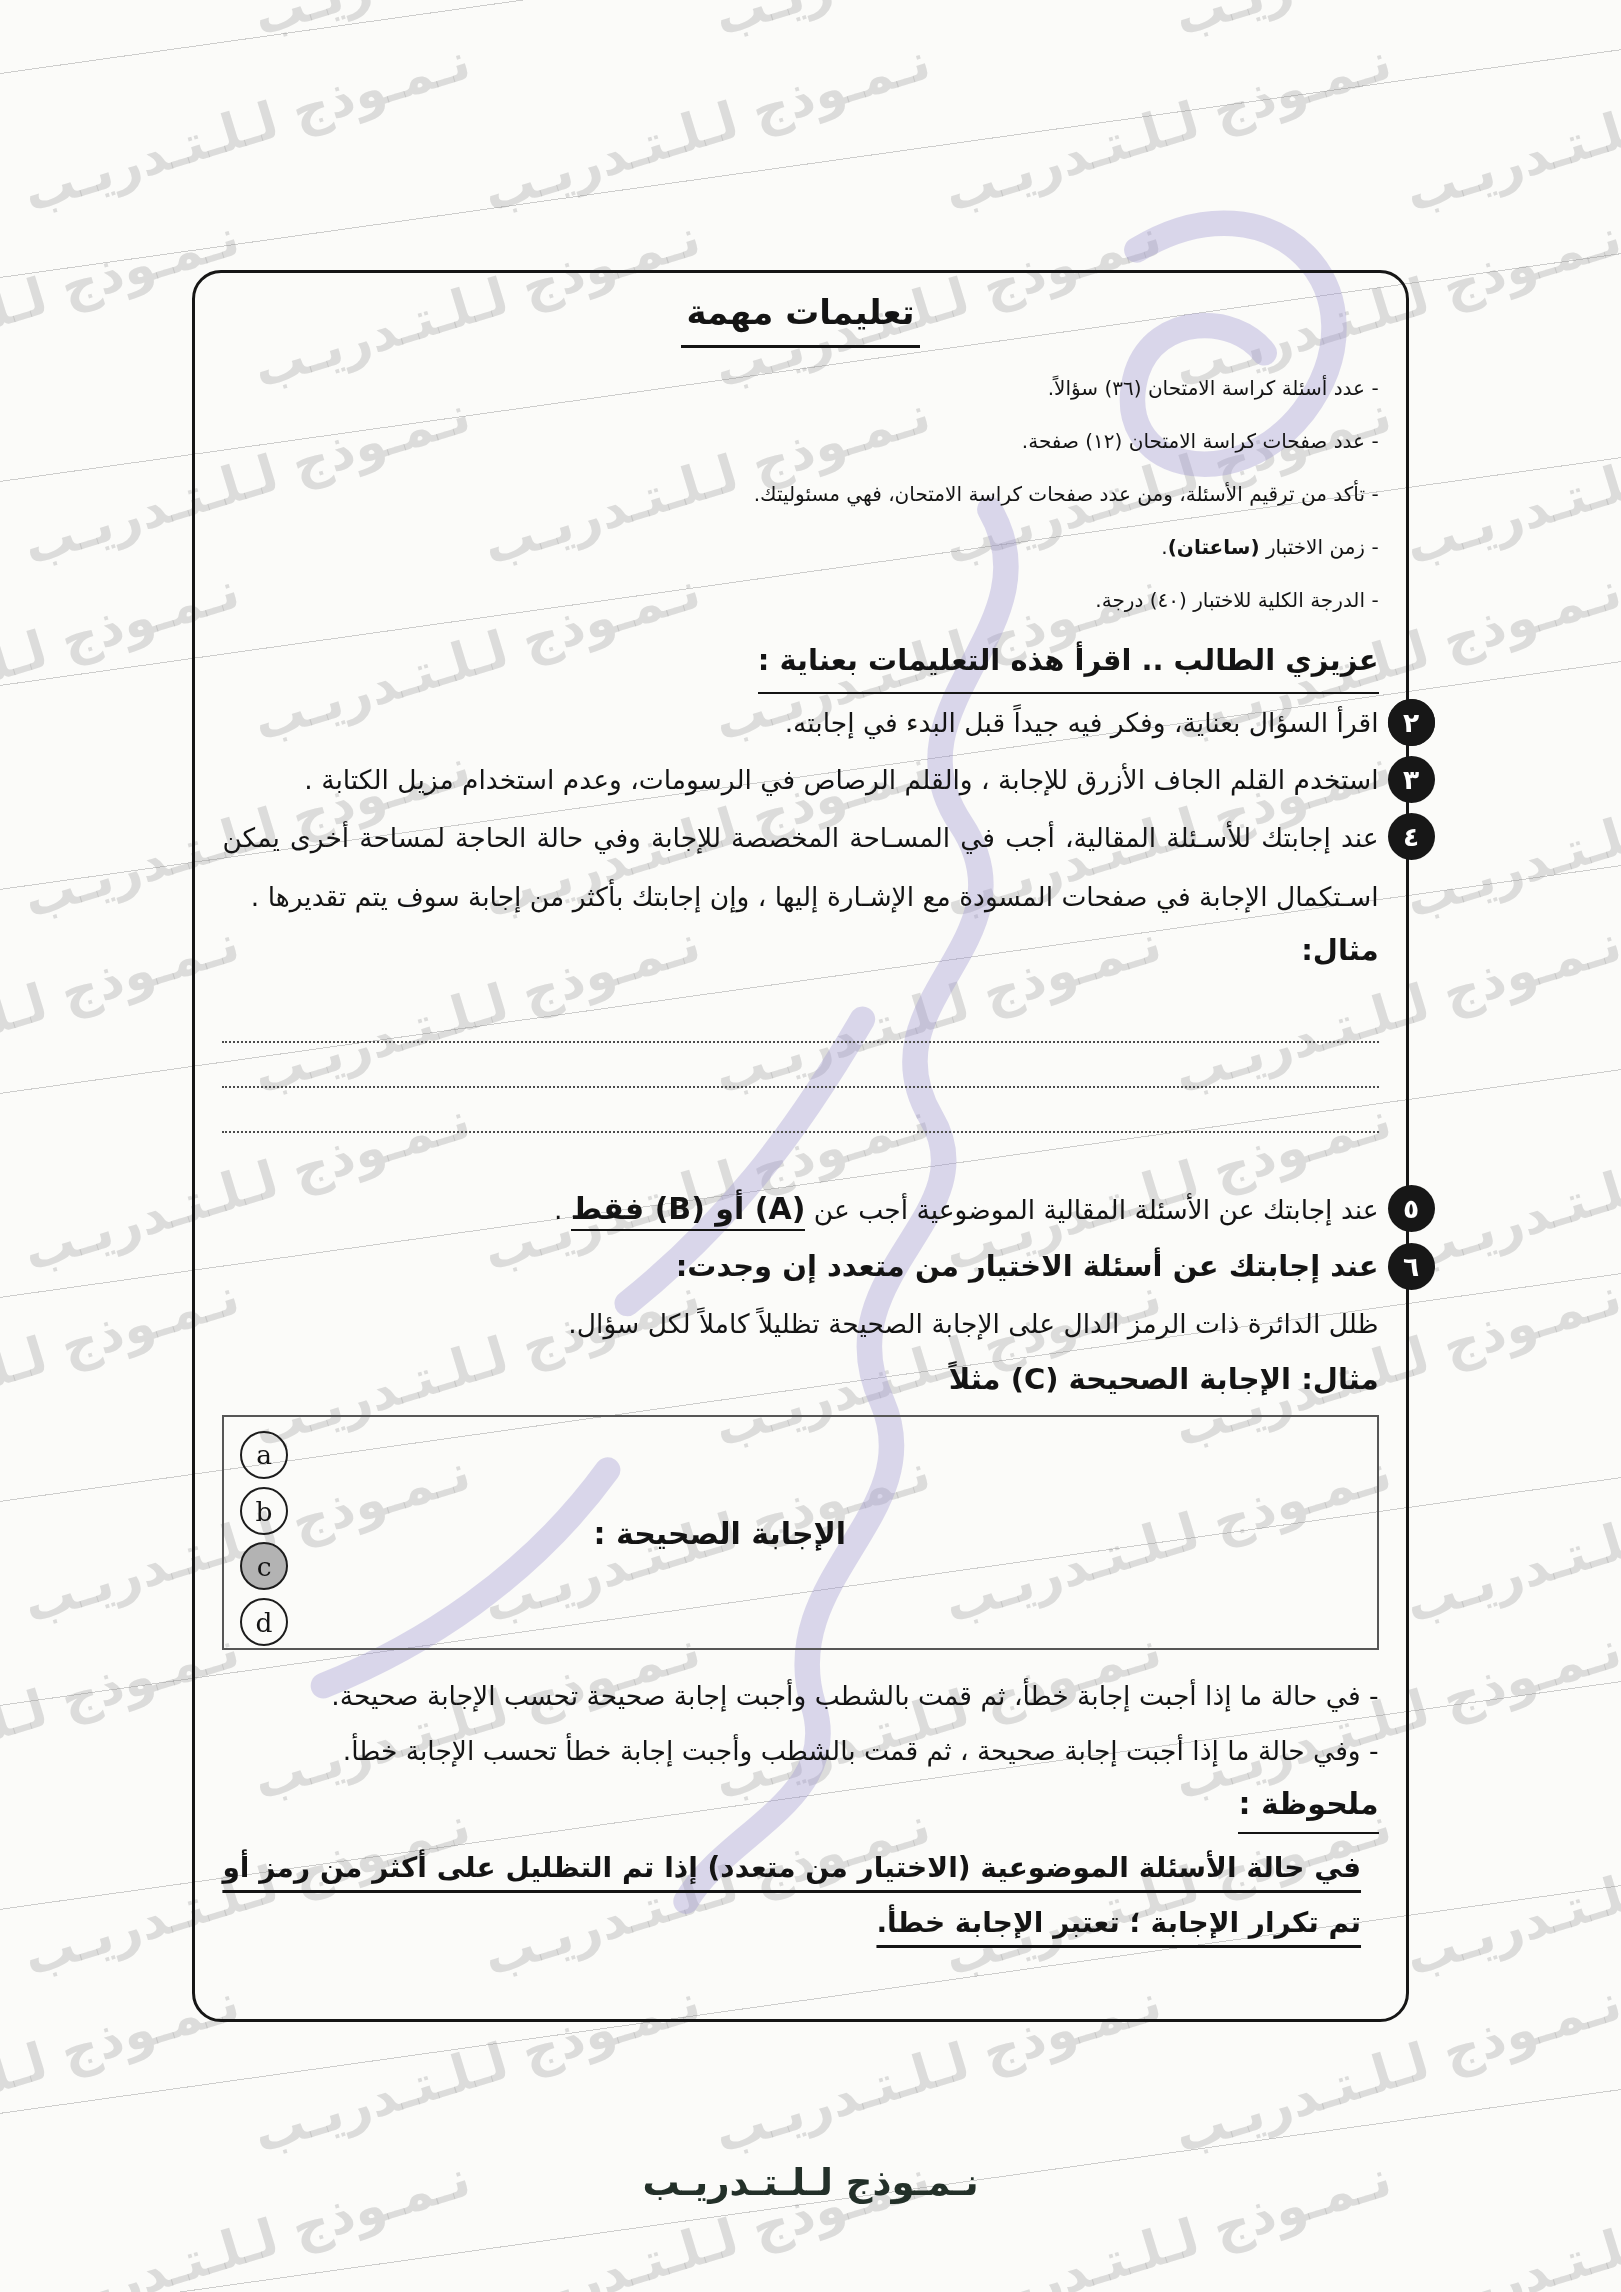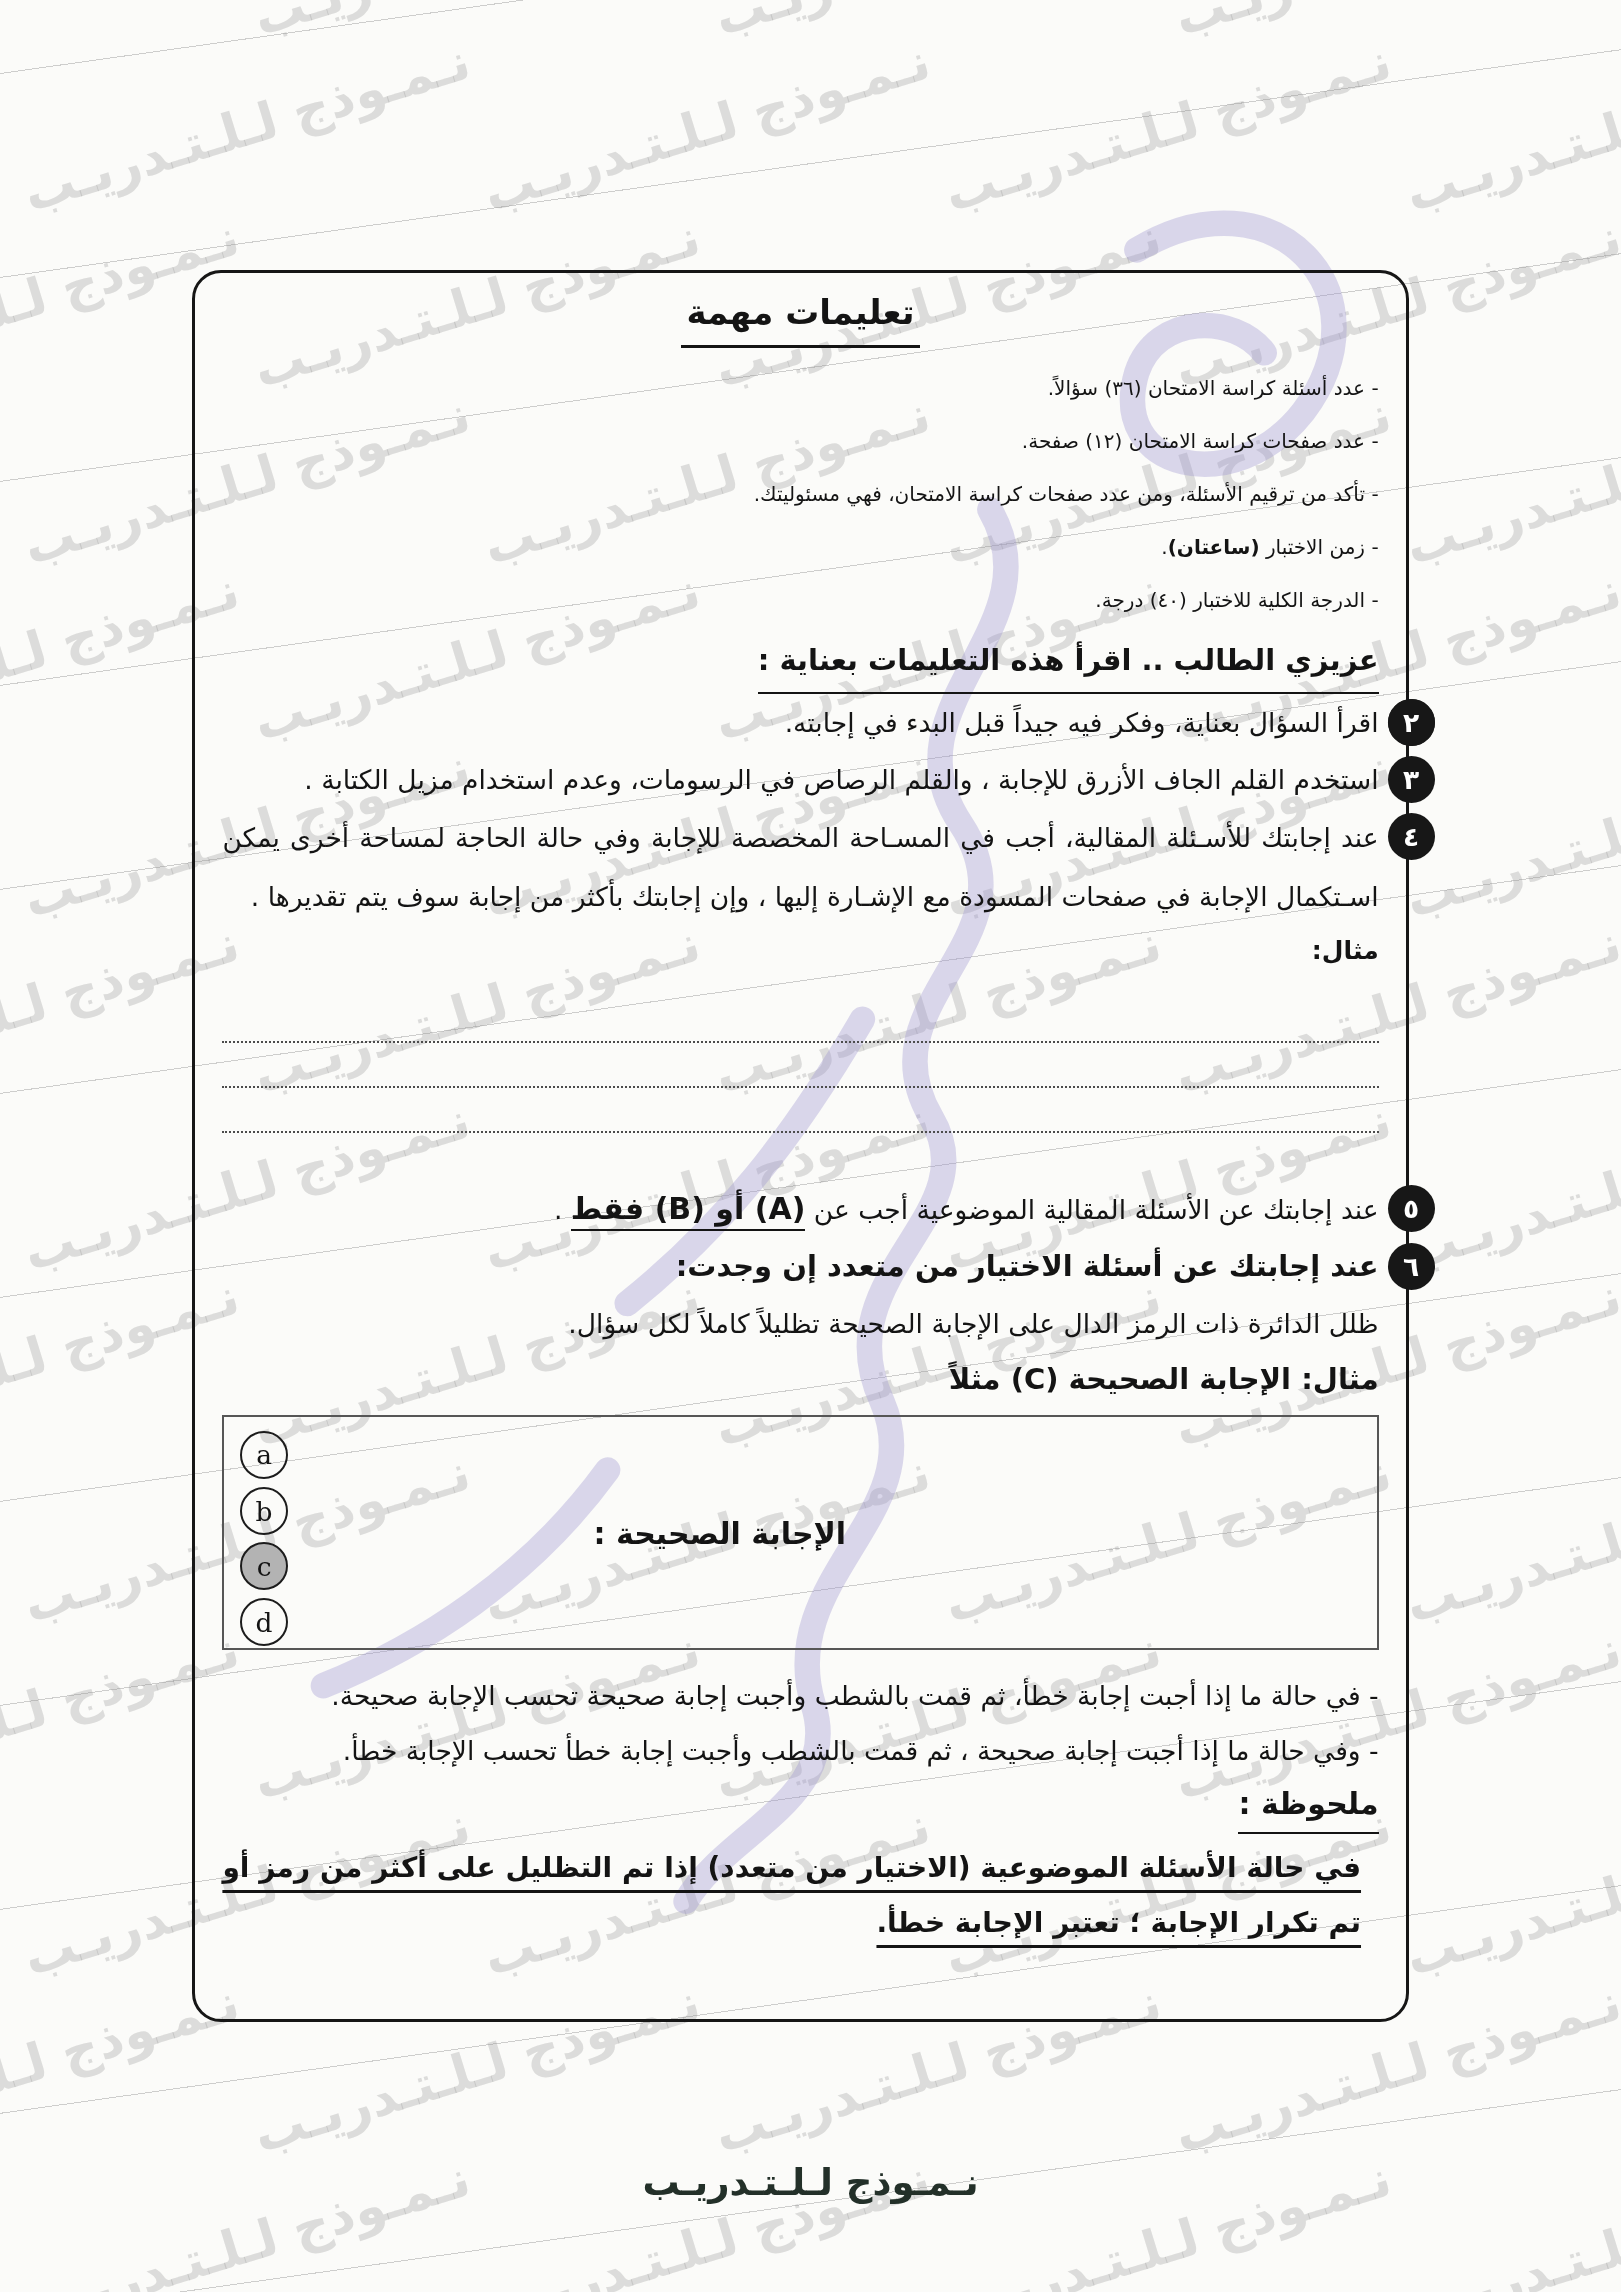--- a/index.html
+++ b/index.html
@@ -33,21 +33,21 @@
   .bold{font-weight:700;}
   .dear{margin-top:5.9px;font-size:29px;line-height:55px;}
   .dear span{display:inline-block;font-weight:700;border-bottom:2.9px solid #141414;padding-bottom:3.9px;}
   .item{position:relative;font-size:26.5px;line-height:57px;}
   .item.justify{text-align:justify;line-height:59px;}
   .circ{
     position:absolute;right:-56px;top:4.9px;width:47px;height:47px;border-radius:50%;
     background:#171717;color:#fff;font-size:26.5px;font-weight:700;
     display:flex;align-items:center;justify-content:center;
   }
-  .example-label{font-size:25px;font-weight:700;line-height:49px;}
+  .example-label{font-size:29px;font-weight:700;line-height:49px;}
   .dotted-wrap{margin-top:23.5px;}
   .dotline{height:43px;border-bottom:2px dotted #4c4c4c;}
   .item5{margin-top:47px;}
   .emph{font-weight:700;font-size:30px;border-bottom:2.9px solid #141414;padding-bottom:2.9px;}
   .item6 .txt{font-weight:700;font-size:29px;}
   .shade-line{font-size:26.5px;line-height:57px;}
   .example-answer{font-size:29px;font-weight:700;line-height:55px;}
   
   .answer-box{
     position:relative;margin-top:7.8px;height:235px;border:2.5px solid #565656;

